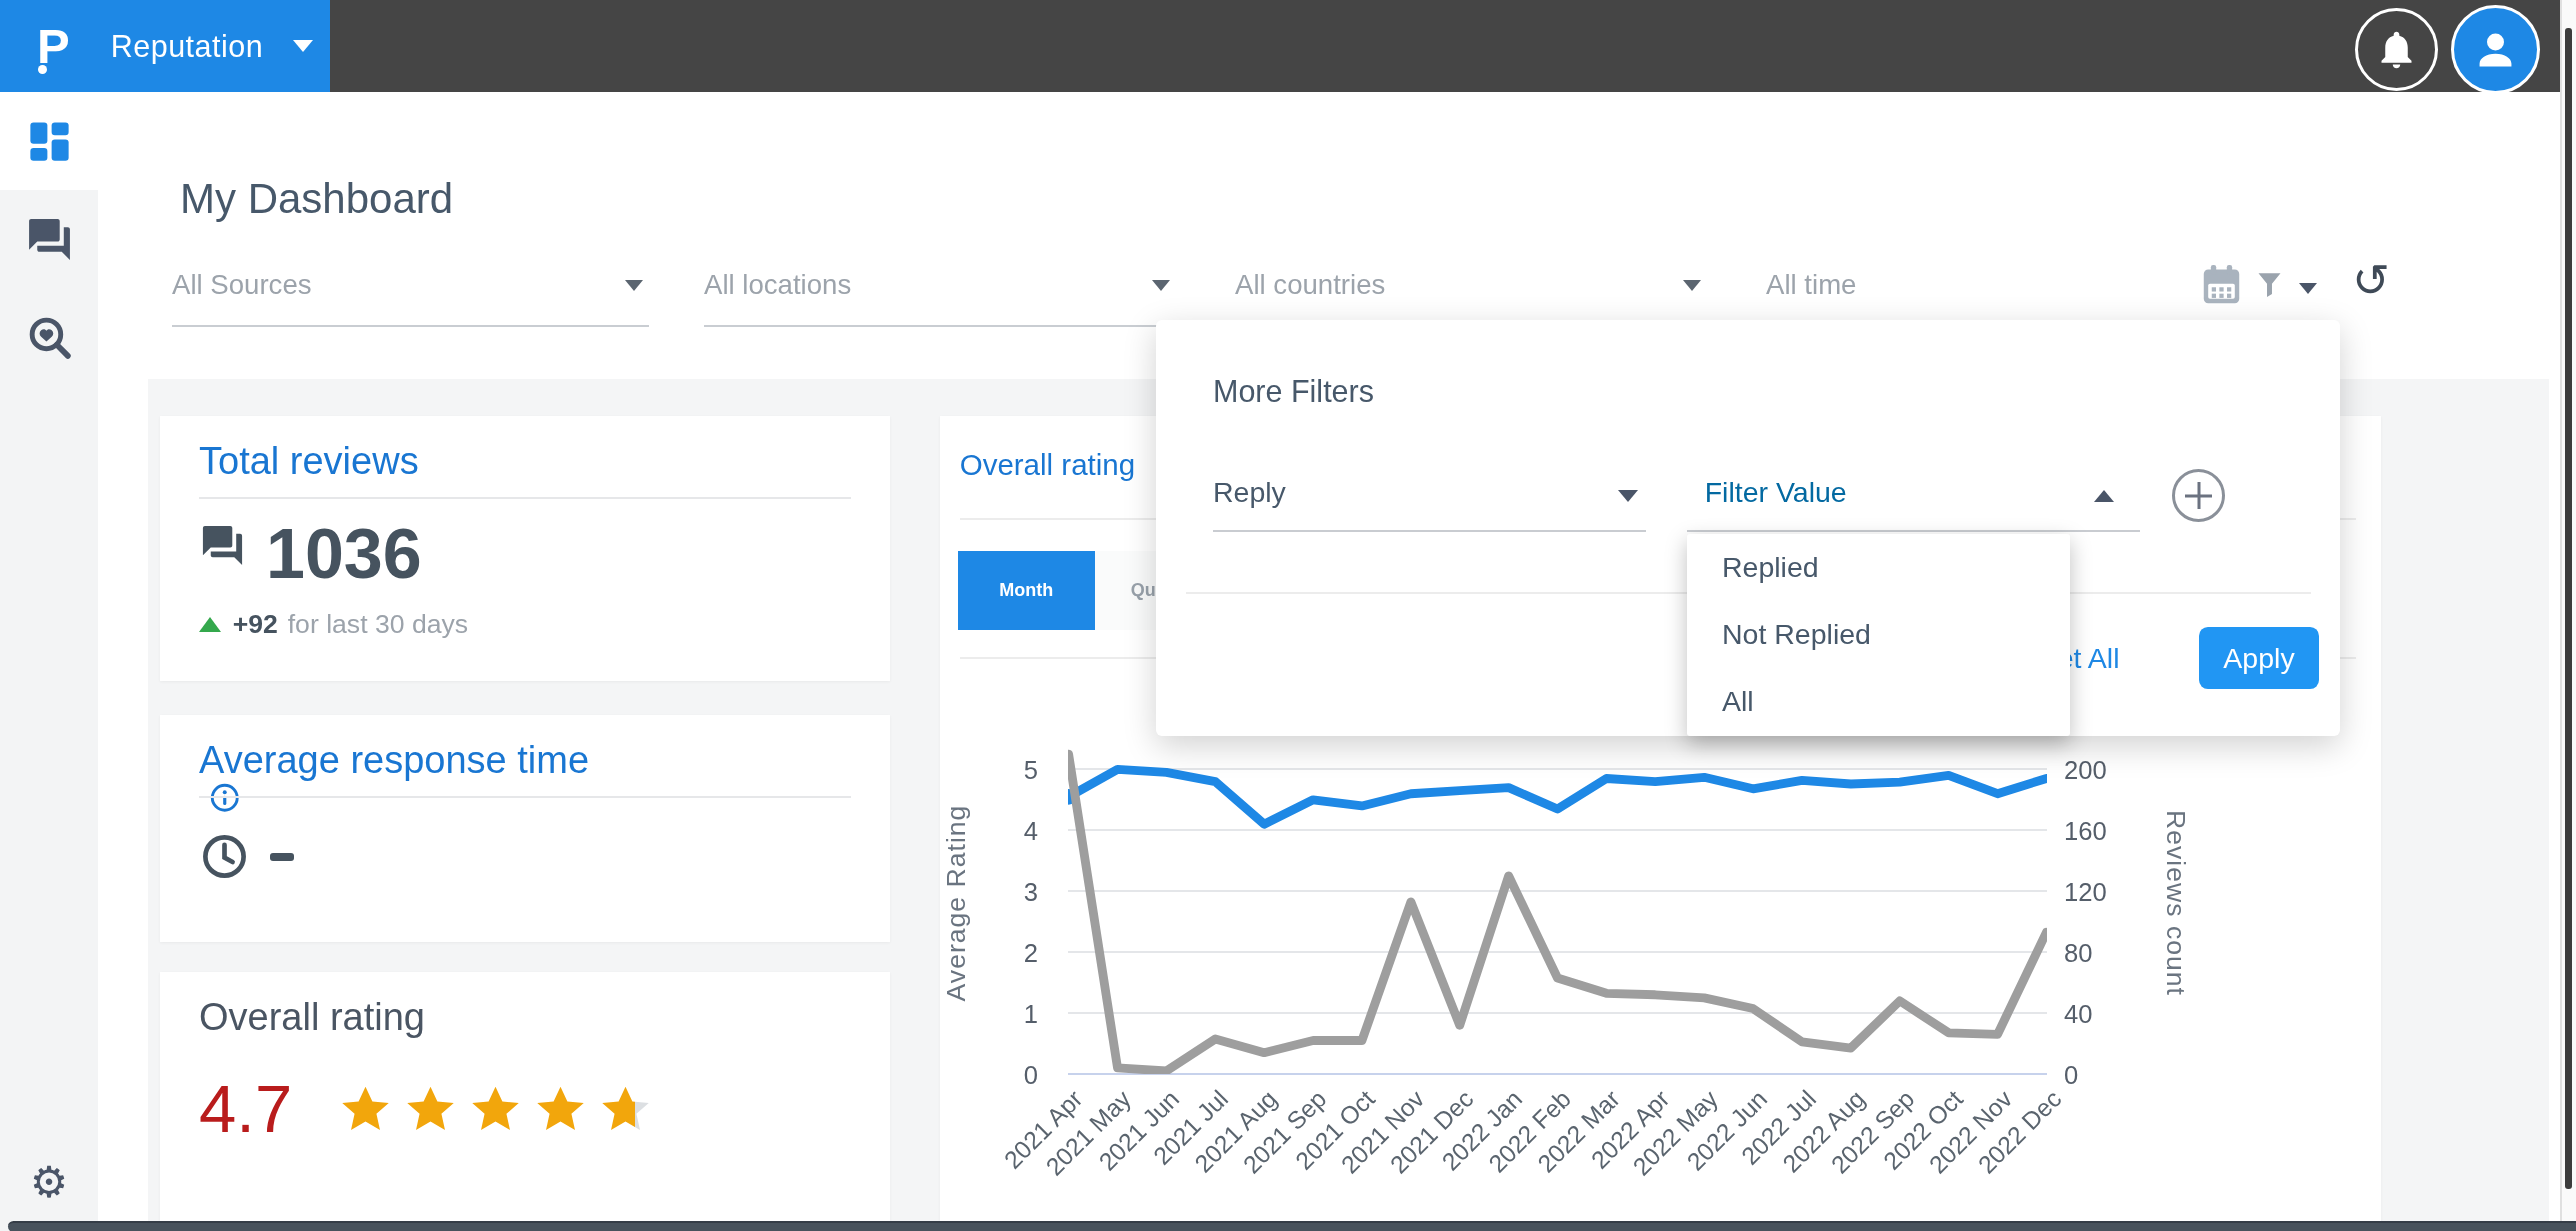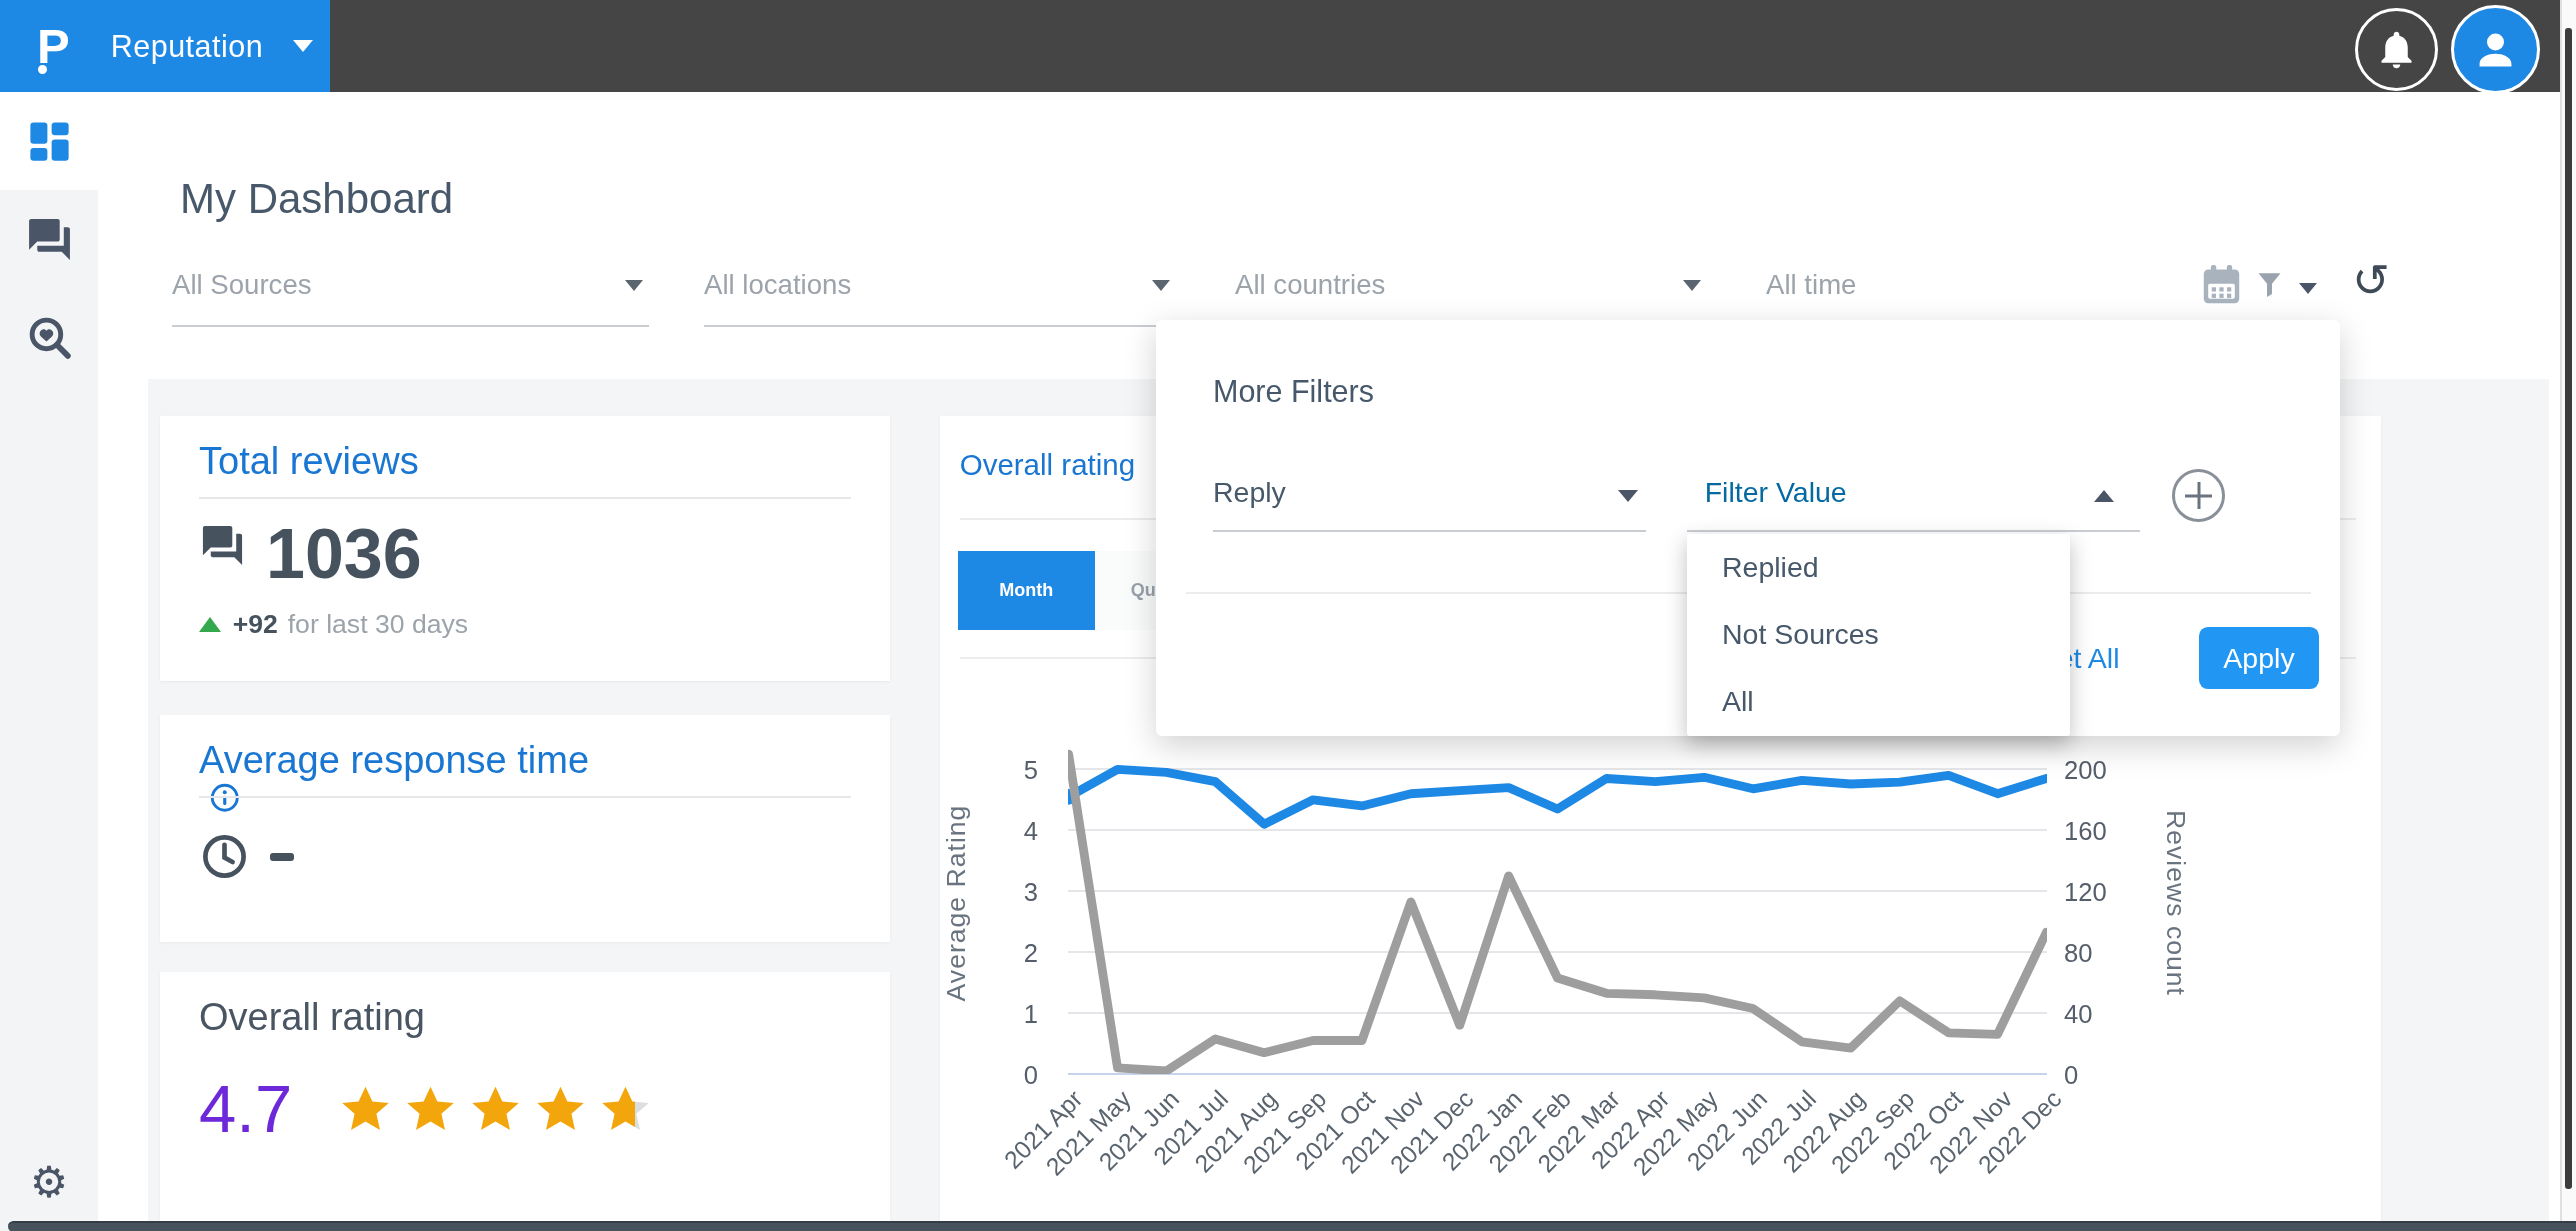--- a/index.html
+++ b/index.html
@@ -49,21 +49,21 @@
   .chartcard{left:940px;top:416px;width:1441px;height:816px;}
   .card-title{position:absolute;left:39px;top:23.6px;font-size:38px;color:#1976d2;}
   .card-title.dark{color:#4a5563;}
   .card-div{position:absolute;left:39px;right:39px;height:2px;background:#e6e7e9;}
   .big-num{position:absolute;left:106px;top:98px;font-size:70px;font-weight:bold;color:#46535f;}
   .delta-row{position:absolute;left:39px;top:193px;display:flex;align-items:center;font-size:26.6px;}
   .tri-up{width:0;height:0;border-left:11.8px solid transparent;border-right:11.8px solid transparent;border-bottom:15.7px solid #34a84c;margin-right:11.8px;}
   .delta-val{font-weight:bold;color:#46535f;margin-right:9.8px;}
   .delta-txt{color:#9ca3ab;}
   .minus-dash{position:absolute;left:110px;top:138px;width:23.6px;height:7.9px;border-radius:3px;background:#46535f;}
-  .rating-num{position:absolute;left:39px;top:98px;font-size:67px;color:#6d28d9;}
+  .rating-num{position:absolute;left:39px;top:98px;font-size:67px;color:#b91c1c;}
   .stars{position:absolute;left:177px;top:110px;display:flex;gap:7.9px;}
 
   
   .chart-title{position:absolute;left:19.7px;top:32px;font-size:29.5px;color:#1976d2;}
   .chart-title-div{position:absolute;left:19.7px;right:24.6px;top:102px;height:2px;background:#ececec;}
   .tabs{position:absolute;left:17.7px;top:135px;display:flex;}
   .tab{width:137px;height:79px;display:flex;align-items:center;justify-content:center;font-size:18px;font-weight:bold;}
   .tab.active{background:#1e88e5;color:#fff;}
   .tab.inactive{background:#fafbfb;color:#98a1aa;}
   .tabs-div{position:absolute;left:19.7px;right:24.6px;top:241px;height:2px;background:#ececec;}
@@ -414,21 +414,21 @@
     </div>
 
     <div class="plus-btn"></div>
     <div class="popup-div"></div>
     <div class="reset-link">Reset All</div>
     <button class="apply-btn">Apply</button>
   </div>
 
   <div class="menu">
     <div class="menu-item">Replied</div>
-    <div class="menu-item">Not Sources</div>
+    <div class="menu-item">Not Replied</div>
     <div class="menu-item">All</div>
   </div>
 
   <div class="vscroll">
     <div class="thumb"></div>
   </div>
   <div class="hscroll"></div>
 
 </div>
 

